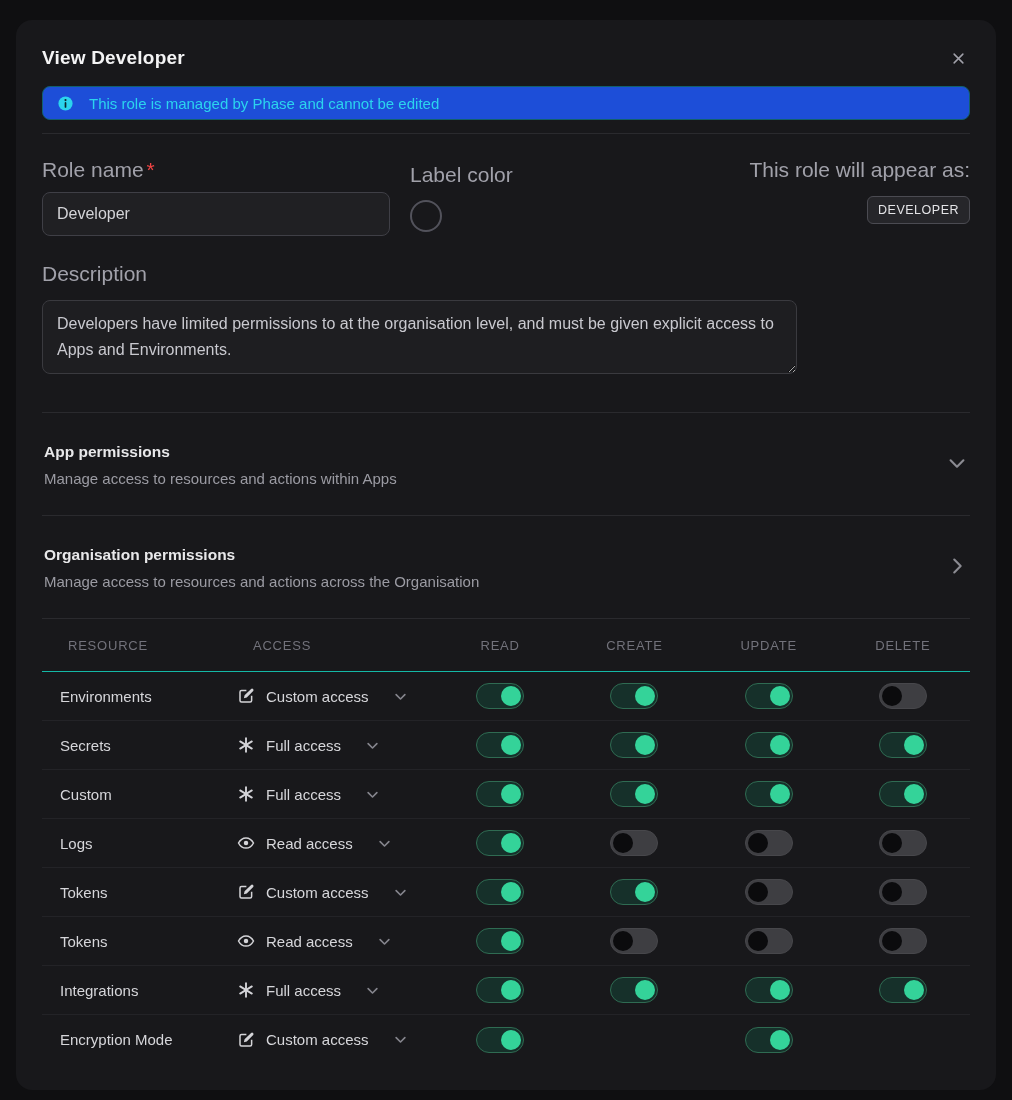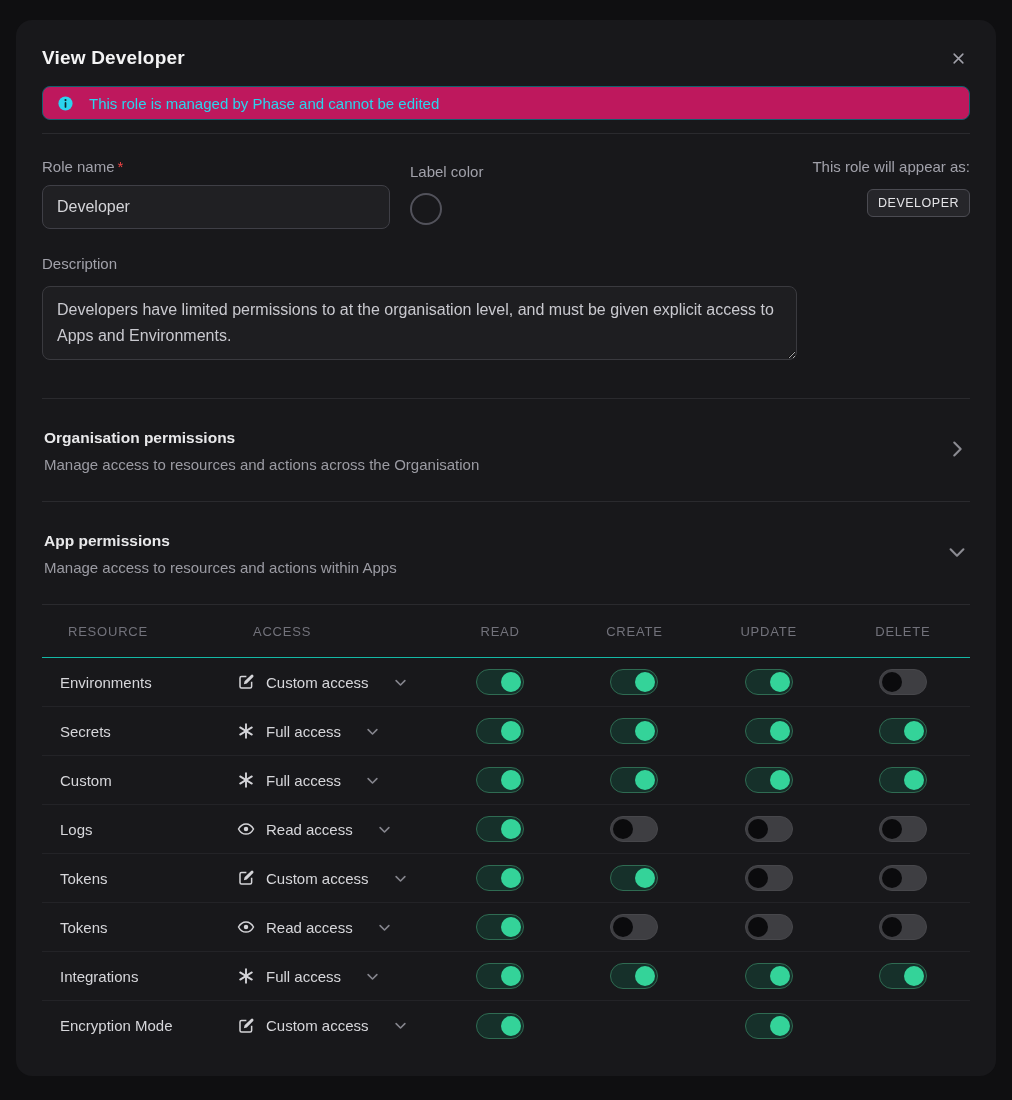--- a/index.html
+++ b/index.html
@@ -22,28 +22,28 @@
   .close-btn {
     background: none; border: none; cursor: pointer; color: #a1a1aa;
     width: 24px; height: 24px; display: flex; align-items: center; justify-content: center;
   }
   .close-btn svg { width: 15px; height: 15px; }
   
   .banner {
     margin-top: 16px; height: 34px;
     display: flex; align-items: center; gap: 15px;
     padding: 0 14px;
-    background: #be185d; border: 1px solid #12606f; border-radius: 8px;
+    background: #1d4ed8; border: 1px solid #12606f; border-radius: 8px;
     color: #2bd4ee; font-size: 15px;
   }
   .banner svg { width: 17px; height: 17px; flex: none; }
   .divider { border: none; border-top: 1px solid #2a2a2e; margin-top: 13px; }
   
   .form-grid { display: flex; margin-top: 24px; }
-  .field-label { font-size: 15px; color: #a1a1aa; }
+  .field-label { font-size: 21px; color: #a1a1aa; }
   .req { color: #ef4444; margin-left: 3px; }
   .col-rolename { width: 348px; }
   .col-rolename input {
     margin-top: 10px; width: 100%; height: 44px;
     background: #202023; border: 1px solid #3f3f46; border-radius: 8px;
     color: #d4d4d8; font-size: 16px; font-family: inherit;
     padding: 0 14px; outline: none;
   }
   .col-labelcolor { margin-left: 20px; padding-top: 5px; }
   .color-swatch {
@@ -151,38 +151,38 @@
 
   <div class="desc-block">
     <div class="field-label">Description</div>
     <textarea style="">Developers have limited permissions to at the organisation level, and must be given explicit access to Apps and Environments.</textarea>
   </div>
 
   <hr class="section-divider">
 
   <div class="section">
     <div class="section-text">
+      <div class="section-title">App permissions</div>
+      <div class="section-sub">Manage access to resources and actions within Apps</div>
+    </div>
+    <span class="section-chevron">
+      <svg viewBox="0 0 24 24" fill="none" stroke="currentColor" stroke-width="2.3" stroke-linecap="round" stroke-linejoin="round">
+          <polyline points="5 9 12 16 19 9"></polyline>
+        </svg>
+    </span>
+  </div>
+
+  <div class="section">
+    <div class="section-text">
       <div class="section-title">Organisation permissions</div>
       <div class="section-sub">Manage access to resources and actions across the Organisation</div>
     </div>
     <span class="section-chevron">
       <svg viewBox="0 0 24 24" fill="none" stroke="currentColor" stroke-width="2.3" stroke-linecap="round" stroke-linejoin="round">
           <polyline points="9 5 16 12 9 19"></polyline>
-        </svg>
-    </span>
-  </div>
-
-  <div class="section">
-    <div class="section-text">
-      <div class="section-title">App permissions</div>
-      <div class="section-sub">Manage access to resources and actions within Apps</div>
-    </div>
-    <span class="section-chevron">
-      <svg viewBox="0 0 24 24" fill="none" stroke="currentColor" stroke-width="2.3" stroke-linecap="round" stroke-linejoin="round">
-          <polyline points="5 9 12 16 19 9"></polyline>
         </svg>
     </span>
   </div>
 
   <div>
     <div class="thead">
       <div class="h-resource">RESOURCE</div>
       <div class="h-access">ACCESS</div>
       <div class="h-center">READ</div>
       <div class="h-center">CREATE</div>

